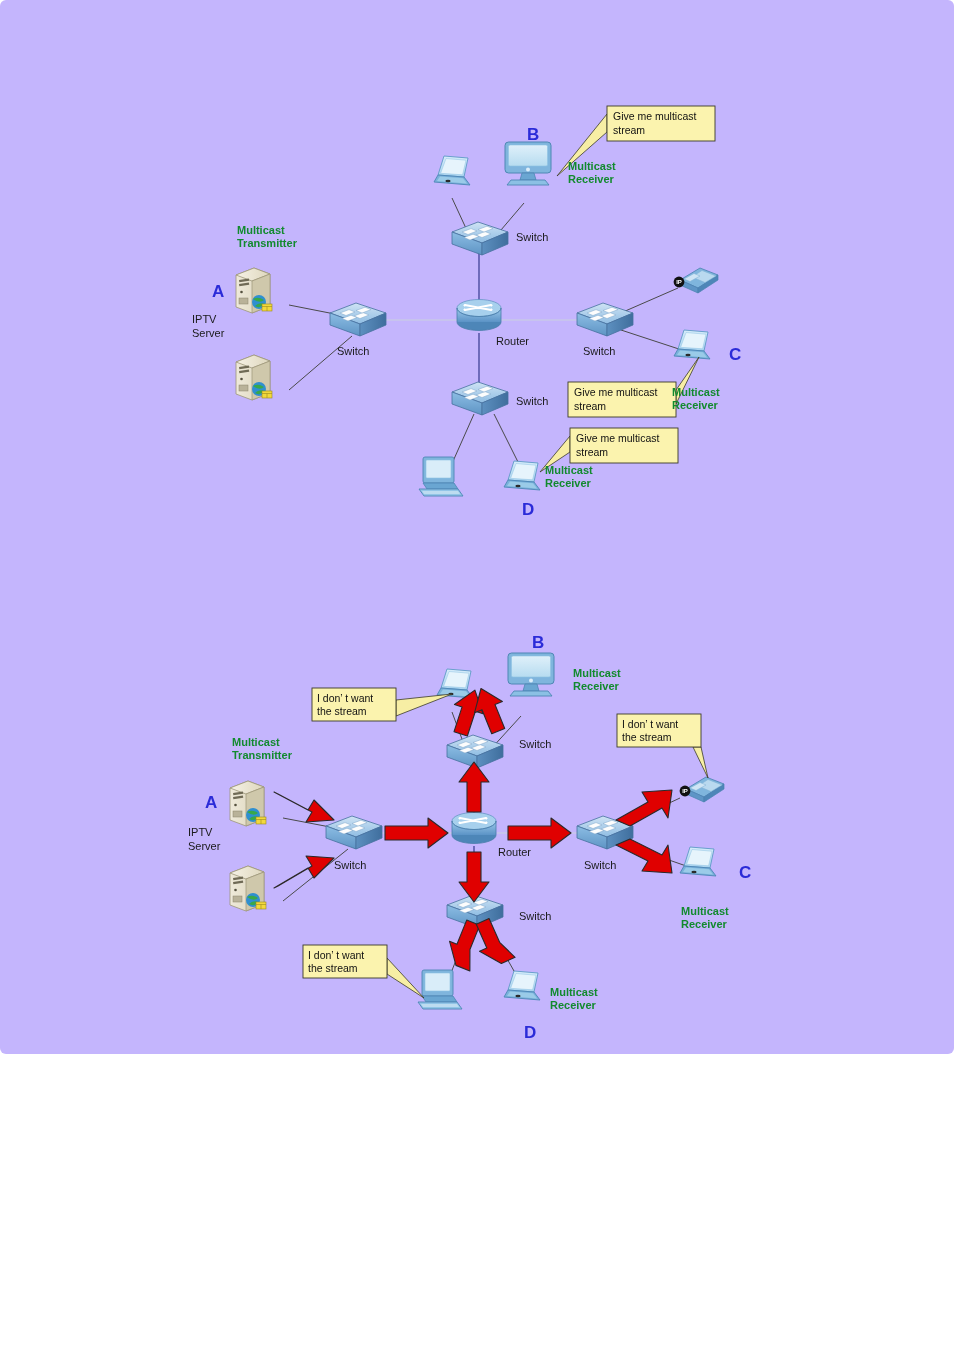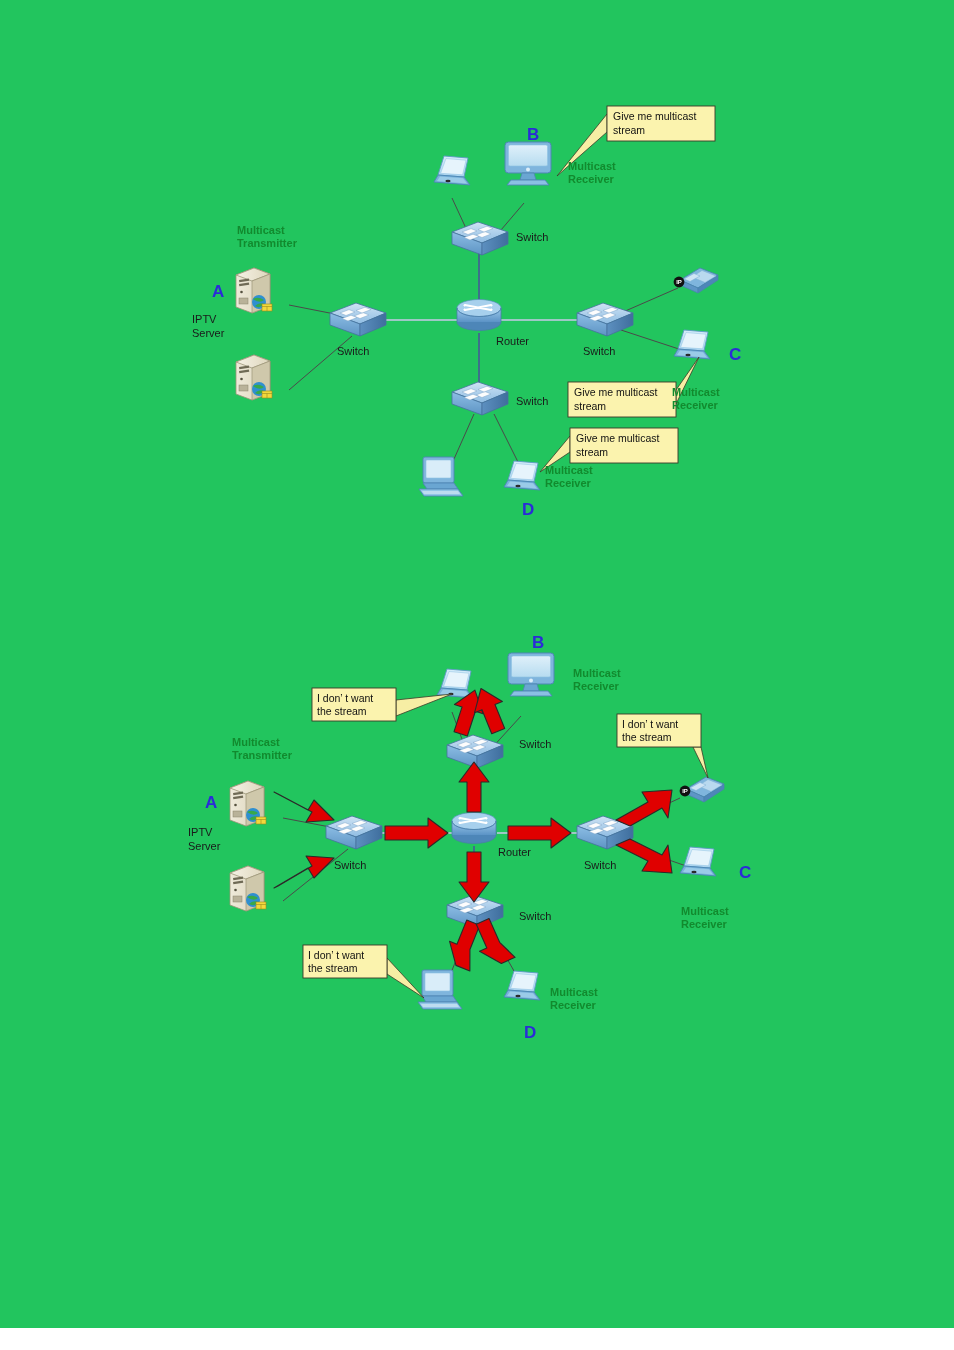--- a/index.html
+++ b/index.html
@@ -1,18 +1,18 @@
 <!DOCTYPE html>
 <html><head>
 <meta charset="utf-8">
 <style>
   html,body{margin:0;padding:0;background:#ffffff;}
   body{width:954px;height:1350px;position:relative;overflow:hidden;
        font-family:"Liberation Sans","DejaVu Sans",sans-serif;}
-  .page{position:relative;width:954px;height:1328px;background:#22c55e;}
+  .page{position:relative;width:954px;height:1054px;background:#c4b5fd;border-radius:6px;}
   .fig{position:absolute;}
   svg{display:block;overflow:visible;}
   .lbl{font-family:"Liberation Sans","DejaVu Sans",sans-serif;}
   .lbl-black{fill:#1a1a1a;font-size:11px;}
   .lbl-green{fill:#128a2e;font-size:11px;font-weight:bold;}
   .lbl-blue{fill:#2b2bd8;font-size:17px;font-weight:bold;}
   .callout-text{fill:#111;font-size:10.5px;}
   .link{stroke:#4a4a4a;stroke-width:1;fill:none;}
   .trunk{stroke:#4b4b9e;stroke-width:1.4;fill:none;}
   .trunk-faint{stroke:#c8c8e8;stroke-width:1.4;fill:none;}

